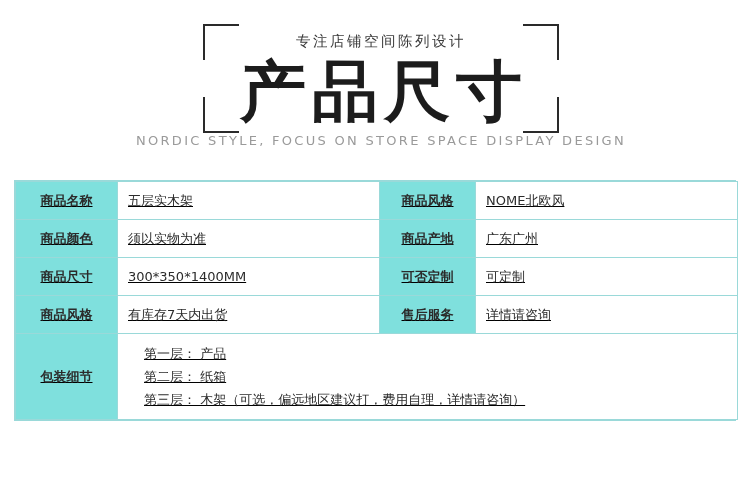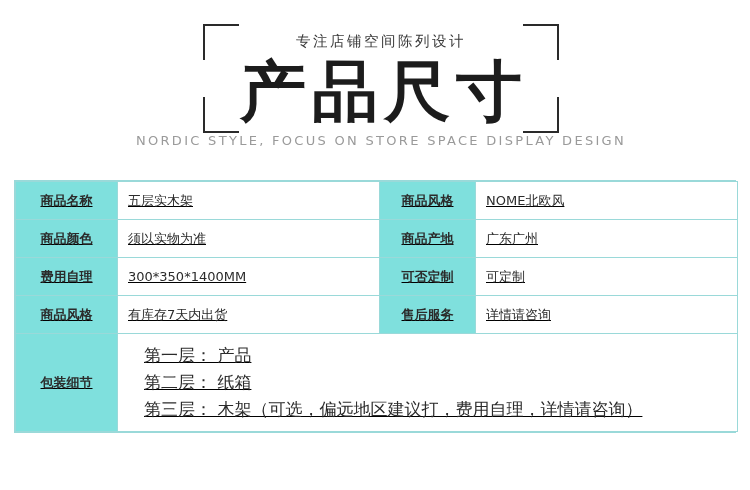--- a/index.html
+++ b/index.html
@@ -128,21 +128,21 @@
   col.c1 { width: 102px; }
   col.c2 { width: 262px; }
   col.c3 { width: 96px; }
   col.c4 { width: 262px; }
 
   .pack-cell {
     padding: 8px 0 8px 26px !important;
     line-height: 1.0;
   }
   .pack-line {
-    font-size: 17px;
+    font-size: 13px;
     color: #2b2b2b;
     padding: 5px 0;
   }
   .pack-label {
     vertical-align: middle;
   }
   .about-value {
     padding-left: 26px !important;
   }
 </style>
@@ -178,21 +178,21 @@
           <td class="label">商品风格</td>
           <td class="value">NOME北欧风</td>
         </tr>
         <tr>
           <td class="label">商品颜色</td>
           <td class="value">须以实物为准</td>
           <td class="label">商品产地</td>
           <td class="value">广东广州</td>
         </tr>
         <tr>
-          <td class="label">费用自理</td>
+          <td class="label">商品尺寸</td>
           <td class="value">300*350*1400MM</td>
           <td class="label">可否定制</td>
           <td class="value">可定制</td>
         </tr>
         <tr>
           <td class="label">商品风格</td>
           <td class="value">有库存7天内出货</td>
           <td class="label">售后服务</td>
           <td class="value">详情请咨询</td>
         </tr>

